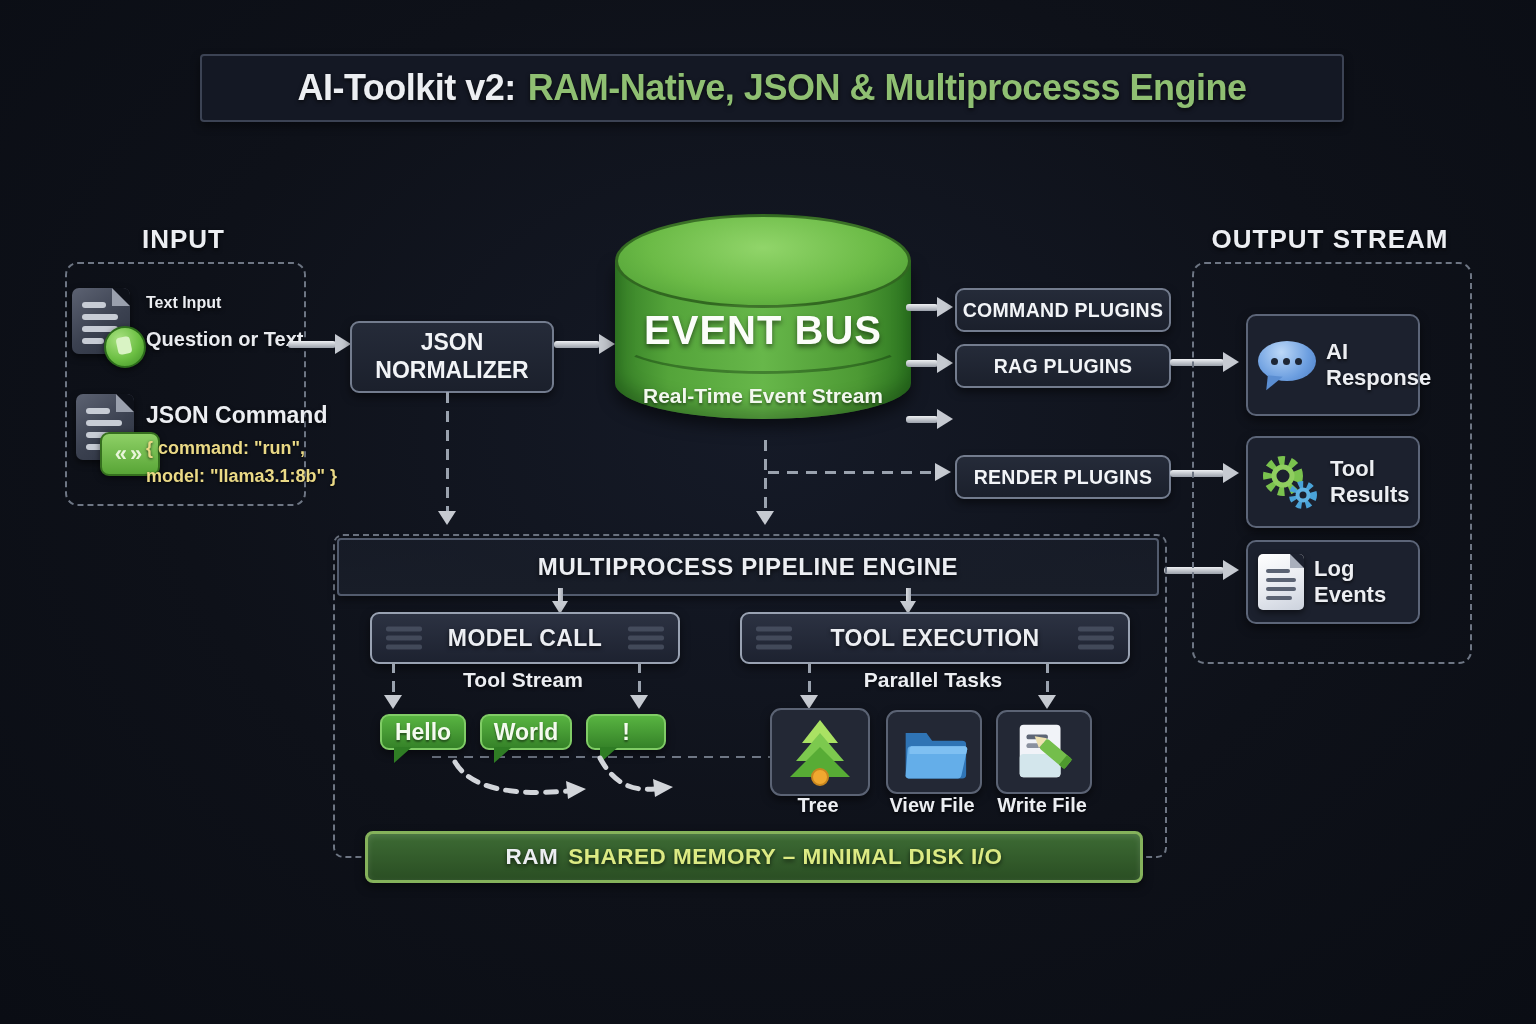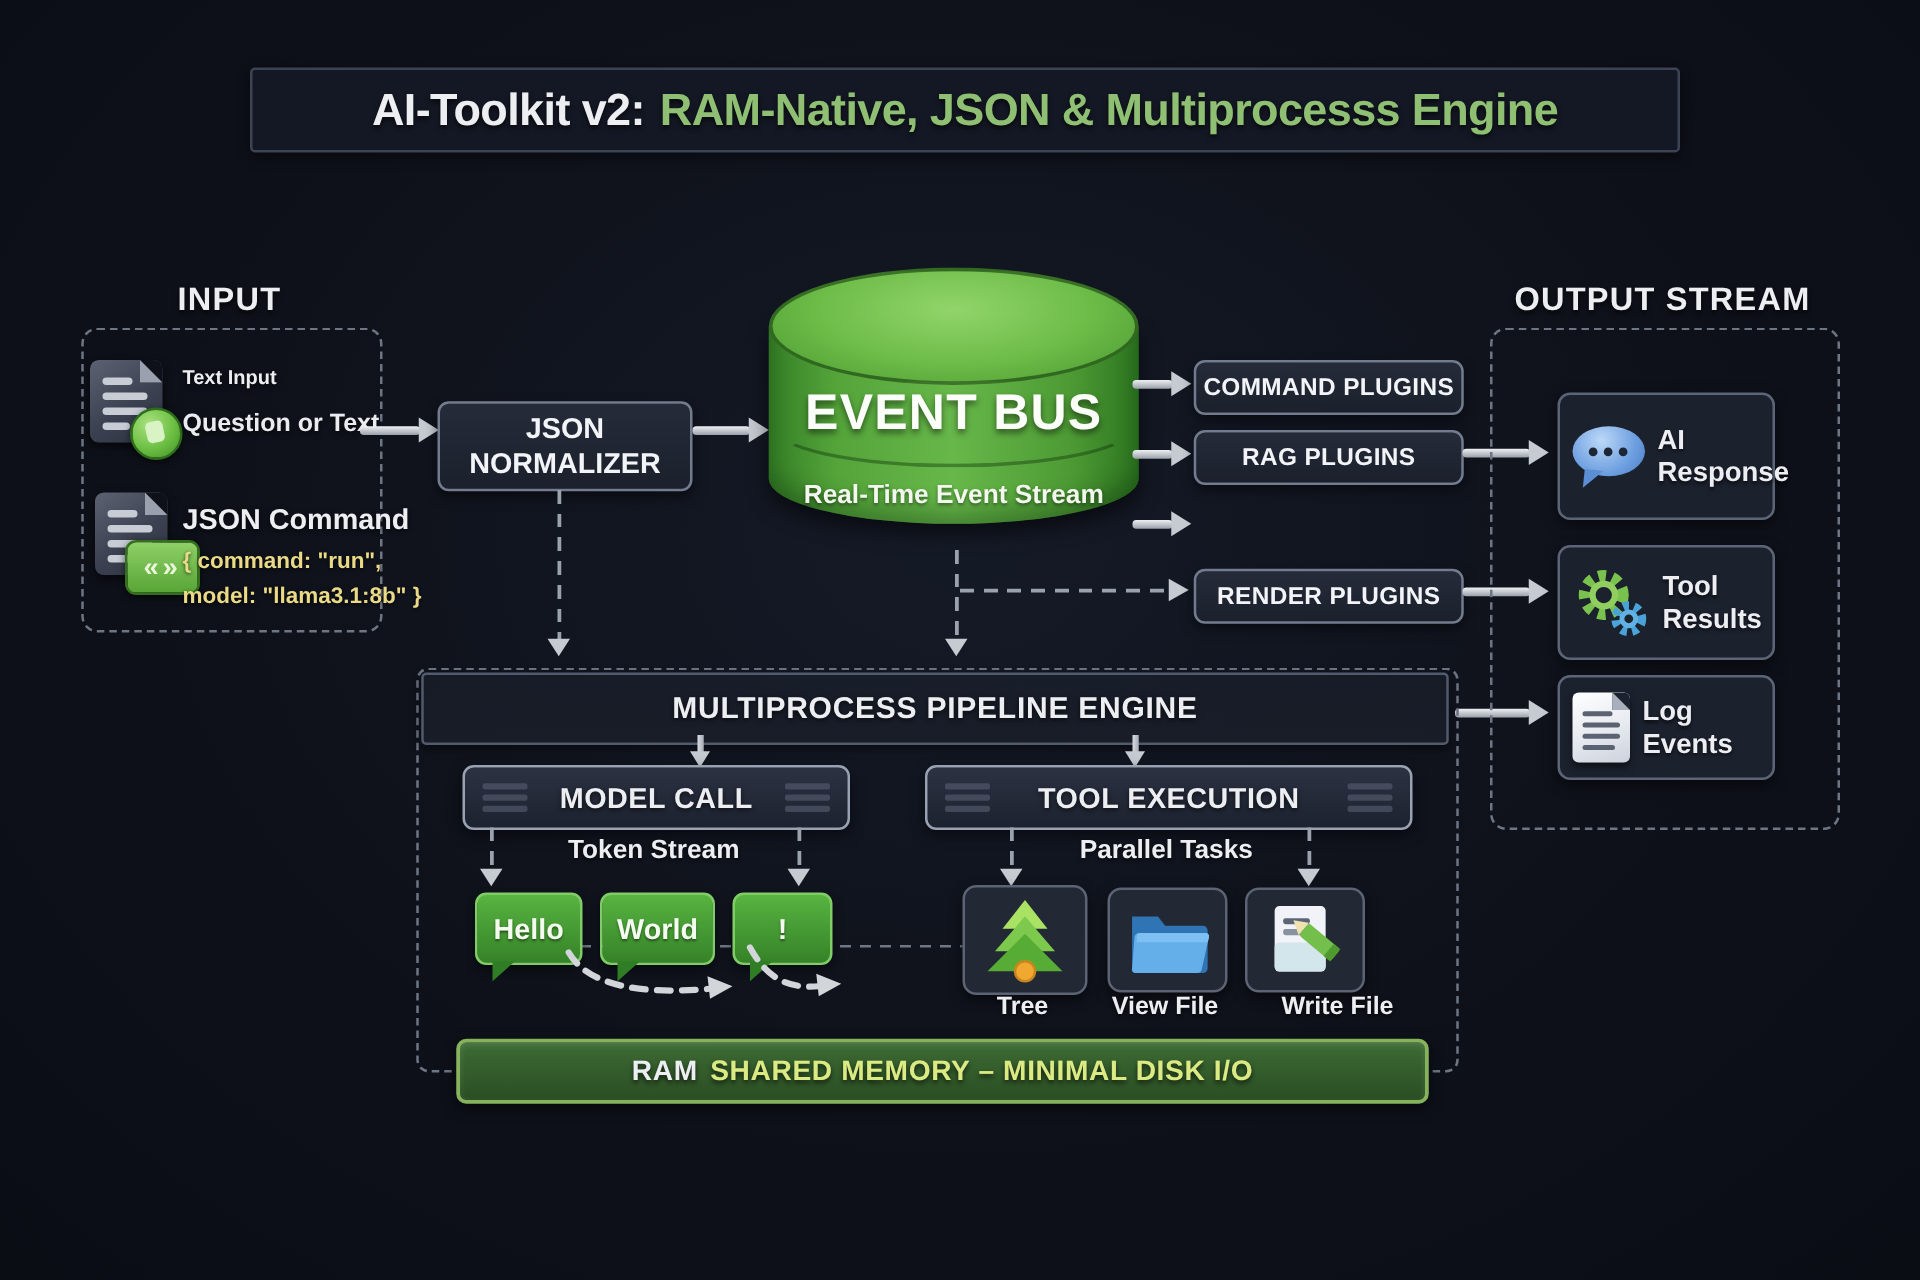--- a/index.html
+++ b/index.html
@@ -100,21 +100,21 @@
   .logdoc .l1{top:15px;width:24px;}.logdoc .l2{top:24px;width:30px;}.logdoc .l3{top:33px;width:30px;}.logdoc .l4{top:42px;width:26px;}
 
   
   .stage-box{background:linear-gradient(180deg,#2c3242 0%,#1d2230 100%);
     border:2px solid #99a2b2;border-radius:9px;box-shadow:0 4px 10px rgba(0,0,0,.5);
     display:flex;align-items:center;justify-content:center;font-weight:bold;font-size:23px;letter-spacing:.4px;}
   .ham{position:absolute;top:50%;transform:translateY(-50%);width:36px;height:5px;border-radius:2px;
     background:#59627395;box-shadow:0 -9px 0 #59627395,0 9px 0 #59627395;}
   .sub-label{font-size:21px;font-weight:bold;text-shadow:0 2px 3px rgba(0,0,0,.6);}
 
-  .bubble{height:58px;border-radius:9px;border:2px solid #80cc66;box-sizing:border-box;
+  .bubble{height:36px;border-radius:9px;border:2px solid #80cc66;box-sizing:border-box;
     background:linear-gradient(180deg,#58b441 0%,#358228 100%);
     display:flex;align-items:center;justify-content:center;
     font-size:23px;font-weight:bold;color:#f4fbef;text-shadow:0 2px 2px rgba(0,0,0,.45);
     box-shadow:0 4px 8px rgba(0,0,0,.45);}
   .bubble::after{content:"";position:absolute;left:12px;bottom:-15px;
     border-top:16px solid #2f7d24;border-right:18px solid transparent;}
 
   .tile{background:#232835;border:2px solid #5b6374;border-radius:11px;
     display:flex;align-items:center;justify-content:center;box-shadow:0 4px 9px rgba(0,0,0,.5);}
   .tile-label{font-size:20px;font-weight:bold;text-shadow:0 2px 3px rgba(0,0,0,.6);}
@@ -253,21 +253,21 @@
     <span class="ham" style="left:14px;"></span>
     <span class="shadowed">MODEL CALL</span>
     <span class="ham" style="right:14px;"></span>
   </div>
   <div class="abs stage-box" style="left:740px;top:612px;width:386px;height:48px;">
     <span class="ham" style="left:14px;"></span>
     <span class="shadowed">TOOL EXECUTION</span>
     <span class="ham" style="right:14px;"></span>
   </div>
 
-  <div class="abs sub-label center" style="left:370px;top:668px;width:306px;">Token Stream</div>
+  <div class="abs sub-label center" style="left:370px;top:668px;width:306px;">Tool Stream</div>
   <div class="abs sub-label center" style="left:740px;top:668px;width:386px;">Parallel Tasks</div>
 
   <div class="abs dash-v arrow" style="left:392px;top:662px;height:34px;"></div>
   <div class="abs dash-v arrow" style="left:638px;top:662px;height:34px;"></div>
   <div class="abs dash-v arrow" style="left:808px;top:662px;height:34px;"></div>
   <div class="abs dash-v arrow" style="left:1046px;top:662px;height:34px;"></div>
 
   <div class="abs thin-dash" style="left:432px;top:756px;width:338px;"></div>
   <div class="abs bubble" style="left:380px;top:714px;width:86px;">
     <span>Hello</span>
@@ -310,20 +310,20 @@
       <rect x="17" y="23" width="27" height="5" rx="2" fill="#8a919f"></rect>
       <g transform="rotate(40 48 34)">
         <rect x="30" y="28" width="34" height="13" rx="3" fill="#74be4b"></rect>
         <rect x="57" y="28" width="7" height="13" fill="#4e9a2e"></rect>
         <polygon points="30,28 30,41 19,34.5" fill="#efe2b0"></polygon>
       </g>
     </svg>
   </div>
   <div class="abs tile-label center" style="left:770px;top:794px;width:96px;">Tree</div>
   <div class="abs tile-label center" style="left:880px;top:794px;width:104px;">View File</div>
-  <div class="abs tile-label center" style="left:990px;top:794px;width:104px;margin-left:28px;">Write File</div>
+  <div class="abs tile-label center" style="left:990px;top:794px;width:104px;">Write File</div>
 
   <div class="abs ram-bar">
     <span class="shadowed">RAM</span>
     <span class="rest shadowed">SHARED MEMORY – MINIMAL DISK I/O</span>
   </div>
 
 </div>
 
 </body></html>

